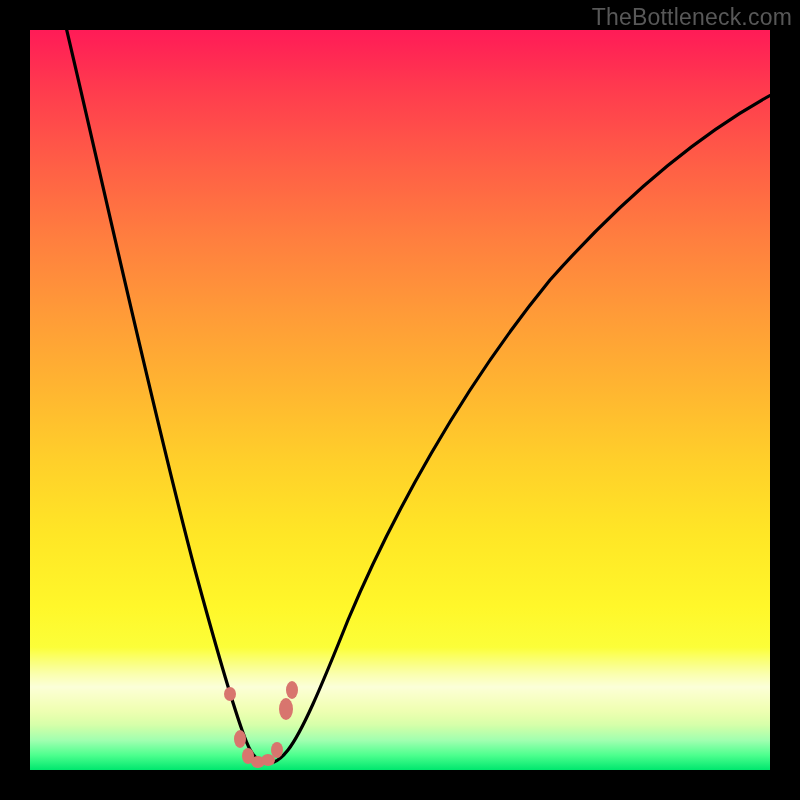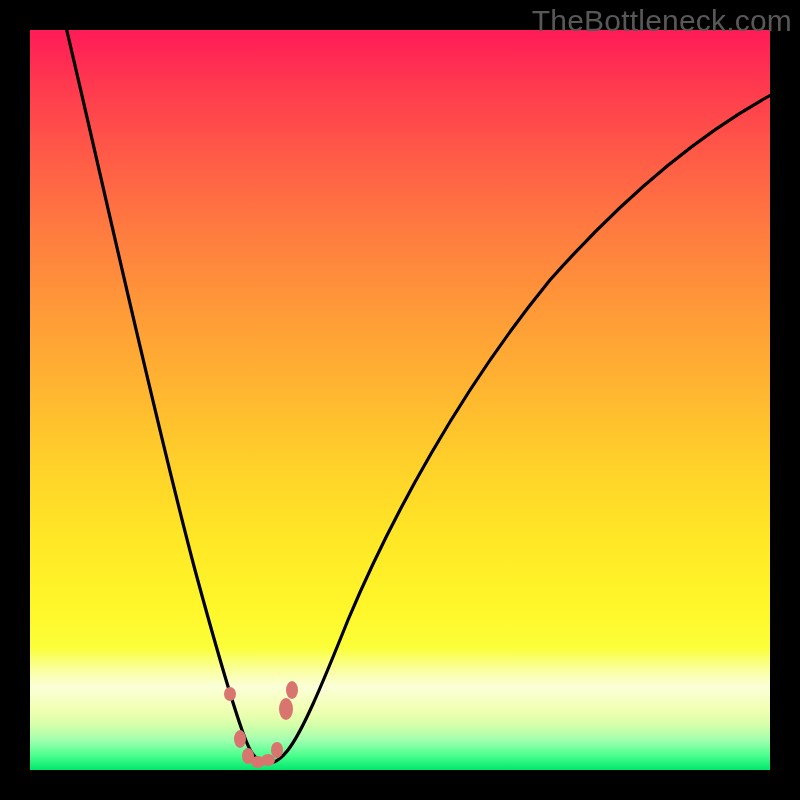--- a/index.html
+++ b/index.html
@@ -67,21 +67,21 @@
     left: 0;
     top: 0;
     width: 740px;
     height: 740px;
   }
   .watermark {
     position: absolute;
     top: 4px;
     right: 8px;
     color: #585858;
-    font-size: 30px;
+    font-size: 23px;
     font-weight: 400;
     letter-spacing: 0.2px;
     font-family: Arial, Helvetica, sans-serif;
   }
 </style>
 </head>
 <body>
 
 <div class="frame">
   <div class="bg-main"></div>

